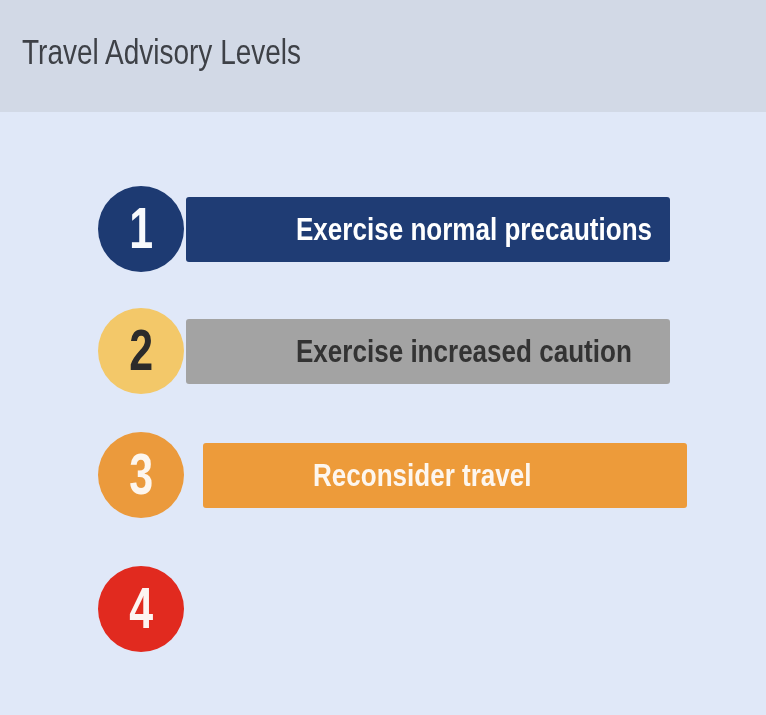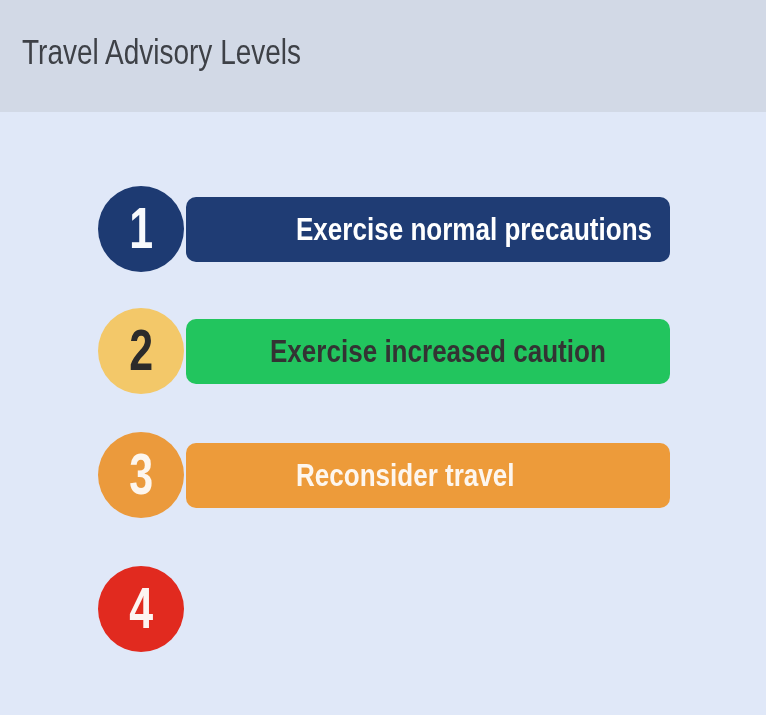--- a/index.html
+++ b/index.html
@@ -59,21 +59,21 @@
   .level-row.r1 { top: 196px; }
   .level-row.r2 { top: 320px; }
   .level-row.r3 { top: 454px; }
 
   .level-bar {
     position: absolute;
     left: 88px;
     top: 11px;
     width: 484px;
     height: 65px;
-    border-radius: 10px;
+    border-radius: 3px;
     display: flex;
     align-items: center;
   }
   .level-badge {
     position: absolute;
     left: 0;
     top: 0;
     width: 86px;
     height: 86px;
     border-radius: 50%;
@@ -114,30 +114,30 @@
     <div class="level-row r0">
       <div class="level-bar" style="background: rgb(31, 60, 116);">
         <span class="level-label" style="color: rgb(255, 255, 255);">Exercise normal precautions</span>
       </div>
       <div class="level-badge" style="background: rgb(29, 58, 114);">
         <span class="level-number" style="color: rgb(247, 249, 252);">1</span>
       </div>
     </div>
 
     <div class="level-row r1">
-      <div class="level-bar" style="background: #22c55e; justify-content: flex-end;">
+      <div class="level-bar" style="background: #a3a3a3;">
         <span class="level-label" style="color: rgb(51, 51, 51);">Exercise increased caution</span>
       </div>
       <div class="level-badge" style="background: rgb(243, 200, 105);">
         <span class="level-number" style="color: rgb(43, 43, 43);">2</span>
       </div>
     </div>
 
     <div class="level-row r2">
-      <div class="level-bar" style="background: rgb(237, 155, 58);">
+      <div class="level-bar" style="background: rgb(237, 155, 58); margin-left: 17px;">
         <span class="level-label" style="color: rgb(253, 246, 238);">Reconsider travel</span>
       </div>
       <div class="level-badge" style="background: rgb(235, 154, 60);">
         <span class="level-number" style="color: rgb(253, 246, 238);">3</span>
       </div>
     </div>
 
     <div class="level-row r3">
       <div class="level-badge" style="background: rgb(225, 42, 31);">
         <span class="level-number" style="color: rgb(253, 244, 242);">4</span>

